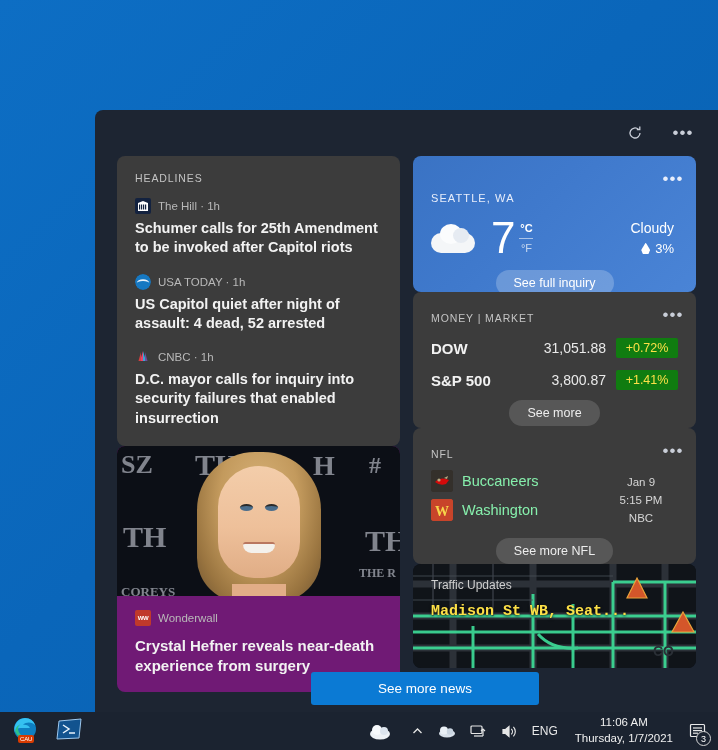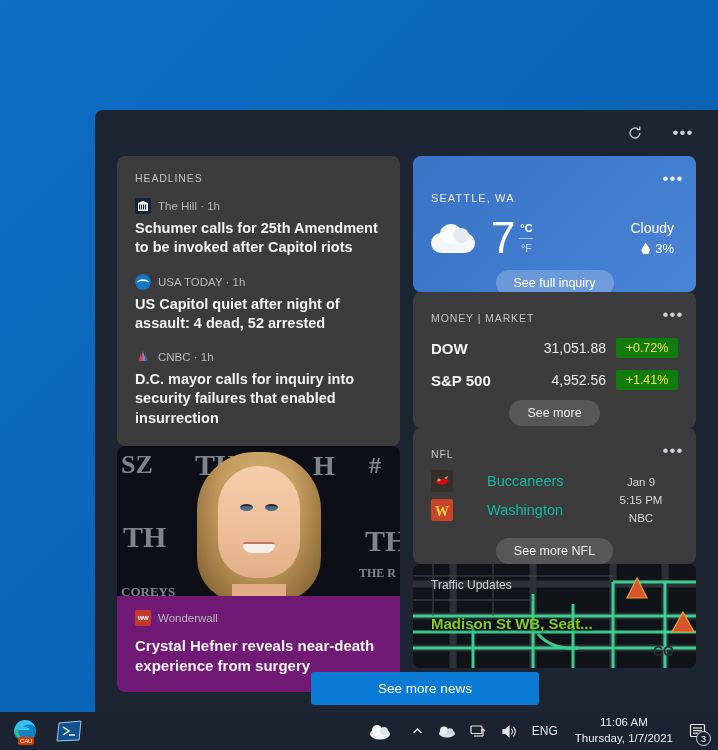--- a/index.html
+++ b/index.html
@@ -335,21 +335,21 @@
     display: flex;
     align-items: center;
     justify-content: center;
     font-weight: bold;
     font-size: 13px;
     color: #fff;
     overflow: hidden;
   }
   .logo-tb { background: #34302b; }
   .logo-wa { background: #c8442a; }
-  .team-name { font-size: 14.5px; color: #14b8a6; margin-left: 25px; }
+  .team-name { font-size: 14.5px; color: #86efac; }
   .nfl-meta {
     text-align: center;
     font-size: 11.5px;
     color: #d6d6d6;
     line-height: 1.55;
     padding-top: 4px;
     width: 74px;
   }
 
   
@@ -359,25 +359,26 @@
     padding: 0;
   }
   .map-bg { position: absolute; inset: 0; overflow: hidden; text-align: center; }
   .traffic-content {
     position: relative;
     padding: 14px 18px;
     z-index: 2;
   }
   .traffic-kicker { font-size: 12px; color: #cfcfcf; }
   .traffic-title {
-    margin-top: 23px;
+    margin-top: 11px;
     font-size: 15px;
     font-weight: bold;
-    color: #84cc16;
+    color: #fde047;
     text-shadow: 0 1px 3px rgba(0,0,0,.9);
+    font-family: Liberation Mono, monospace;
   }
 
   
   #see-more-news {
     position: absolute;
     left: 311px;
     top: 672px;
     width: 228px;
     height: 33px;
     background: #0b7ad4;
@@ -391,21 +392,21 @@
   }
 
   
   #taskbar {
     position: absolute;
     left: 0; bottom: 0;
     width: 718px;
     height: 38px;
     background: #1b2330;
     display: flex;
-    align-items: center;
+    align-items: flex-start;
     z-index: 60;
   }
   .tb-left { display: flex; align-items: center; gap: 6px; padding-left: 6px; }
   .tb-app {
     width: 38px; height: 34px;
     display: flex; align-items: center; justify-content: center;
     position: relative;
     cursor: pointer;
     border-radius: 3px;
   }
@@ -625,21 +626,21 @@
         </div>
 
         <div class="mkt-row">
           <span class="mkt-name">DOW</span>
           <span class="mkt-val">31,051.88</span>
           <span class="mkt-chg">+0.72%</span>
         </div>
 
         <div class="mkt-row">
           <span class="mkt-name">S&amp;P 500</span>
-          <span class="mkt-val">4,952.56</span>
+          <span class="mkt-val">3,800.87</span>
           <span class="mkt-chg">+1.41%</span>
         </div>
 
         <button class="pill-btn pill-dark">See more</button>
       </div>
 
       <div class="card" id="nfl-card">
         <span class="card-kicker">NFL</span>
         <div class="card-ellipsis">
           <span class="dots-glyph">•••</span>

